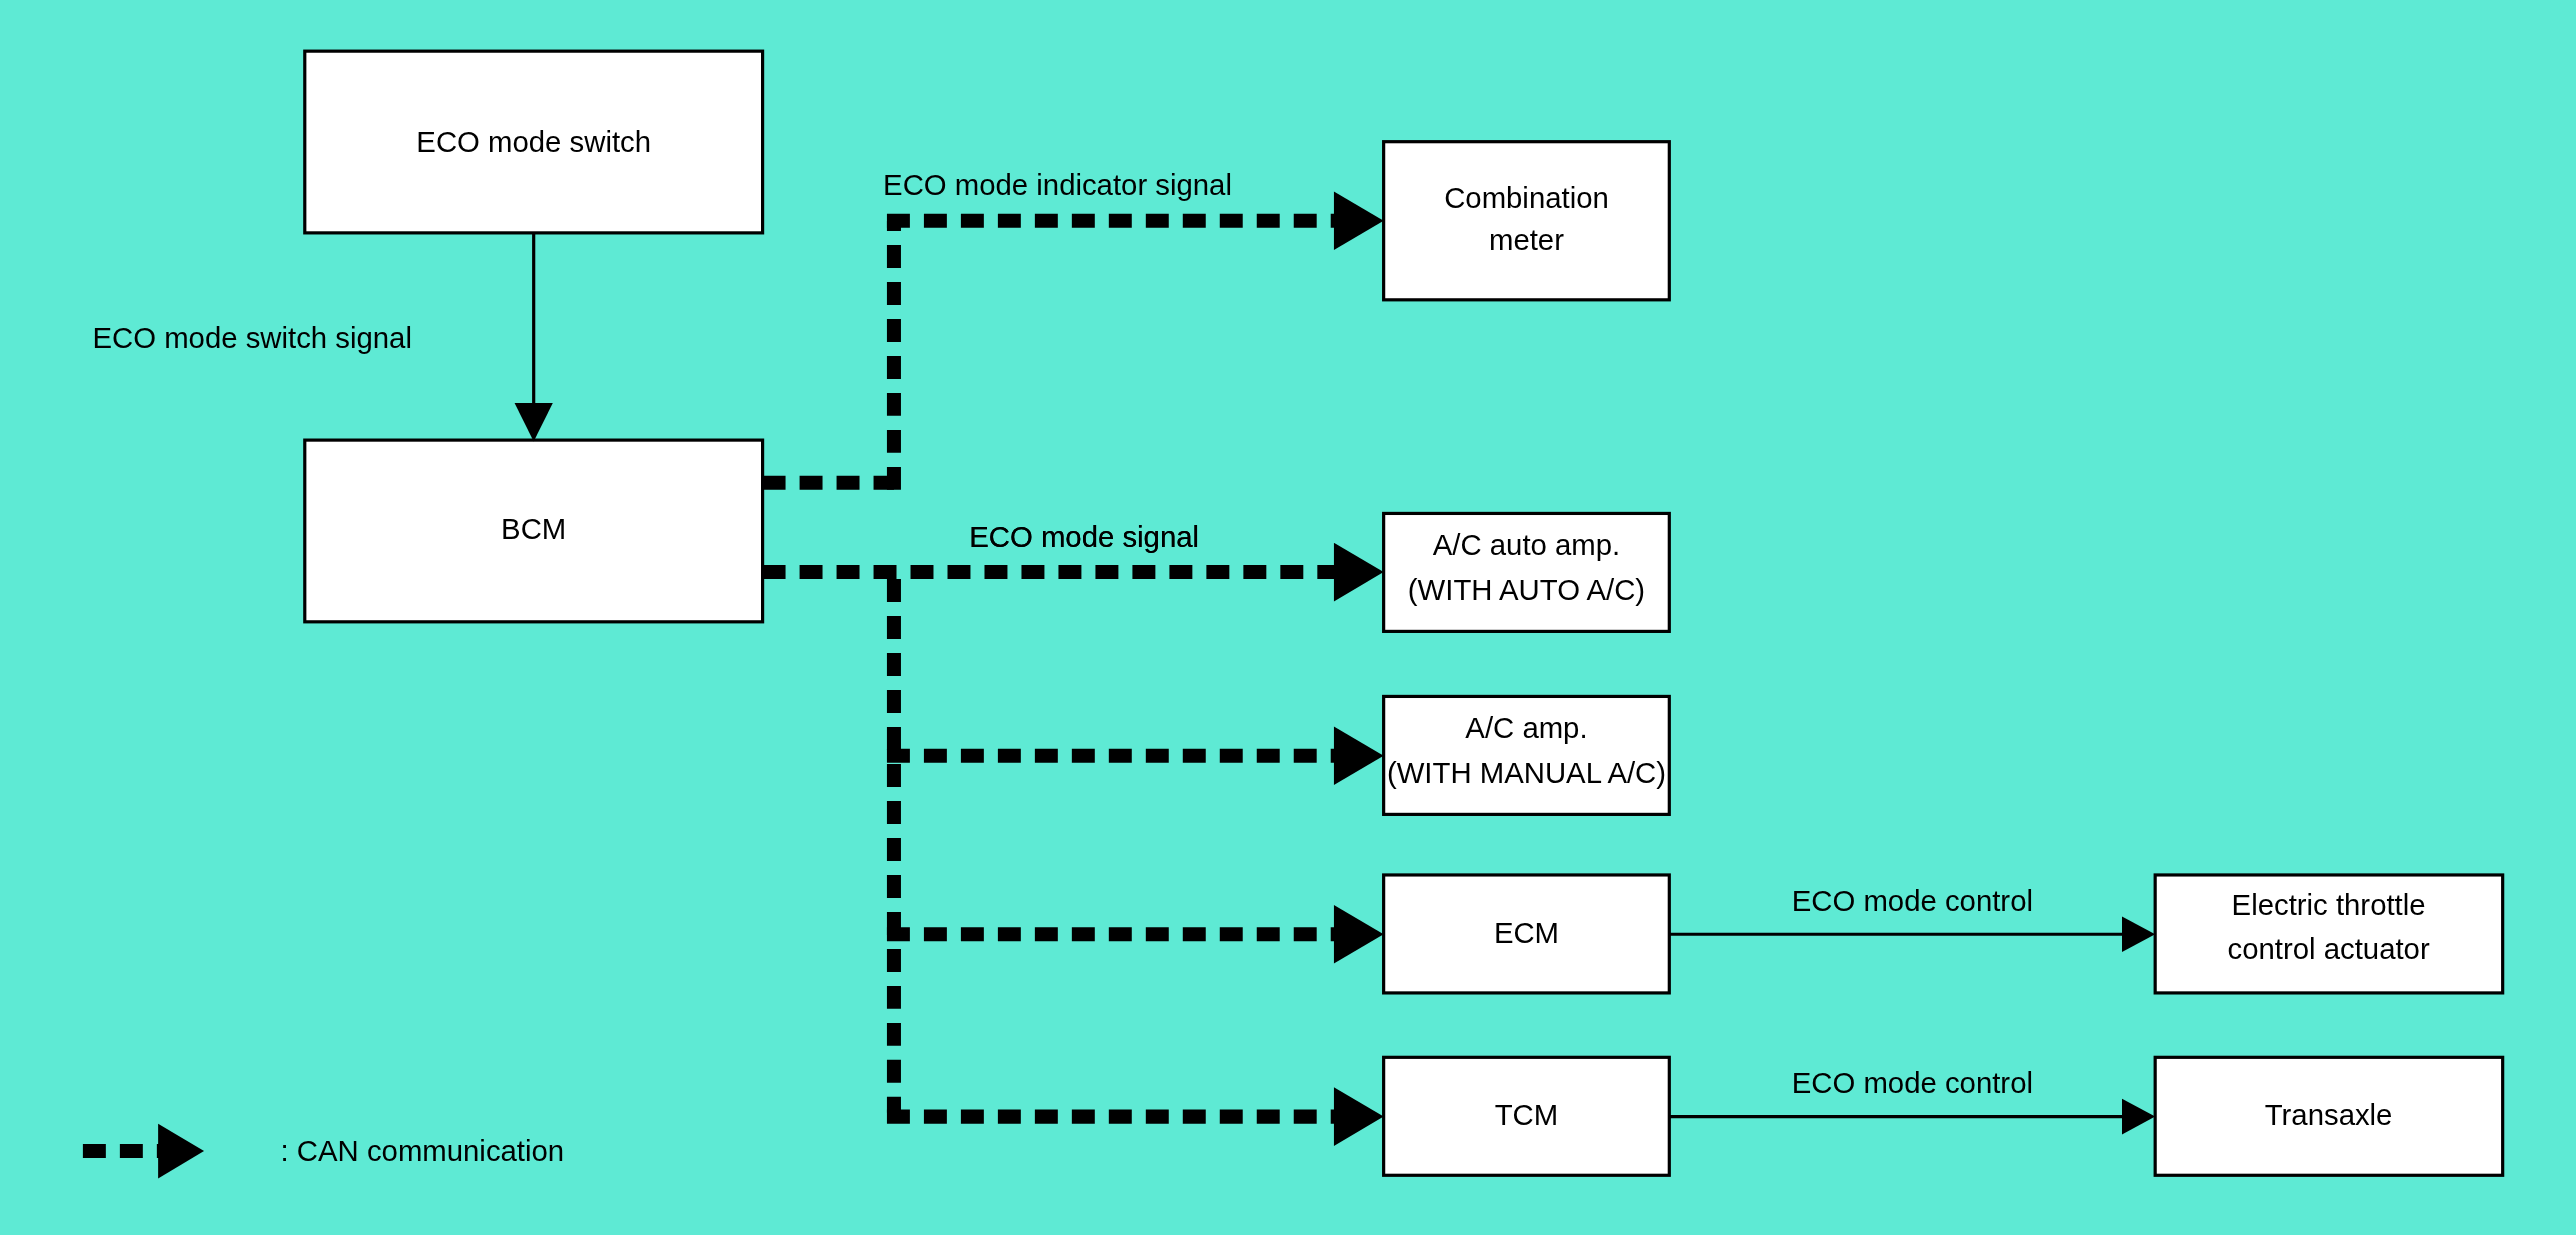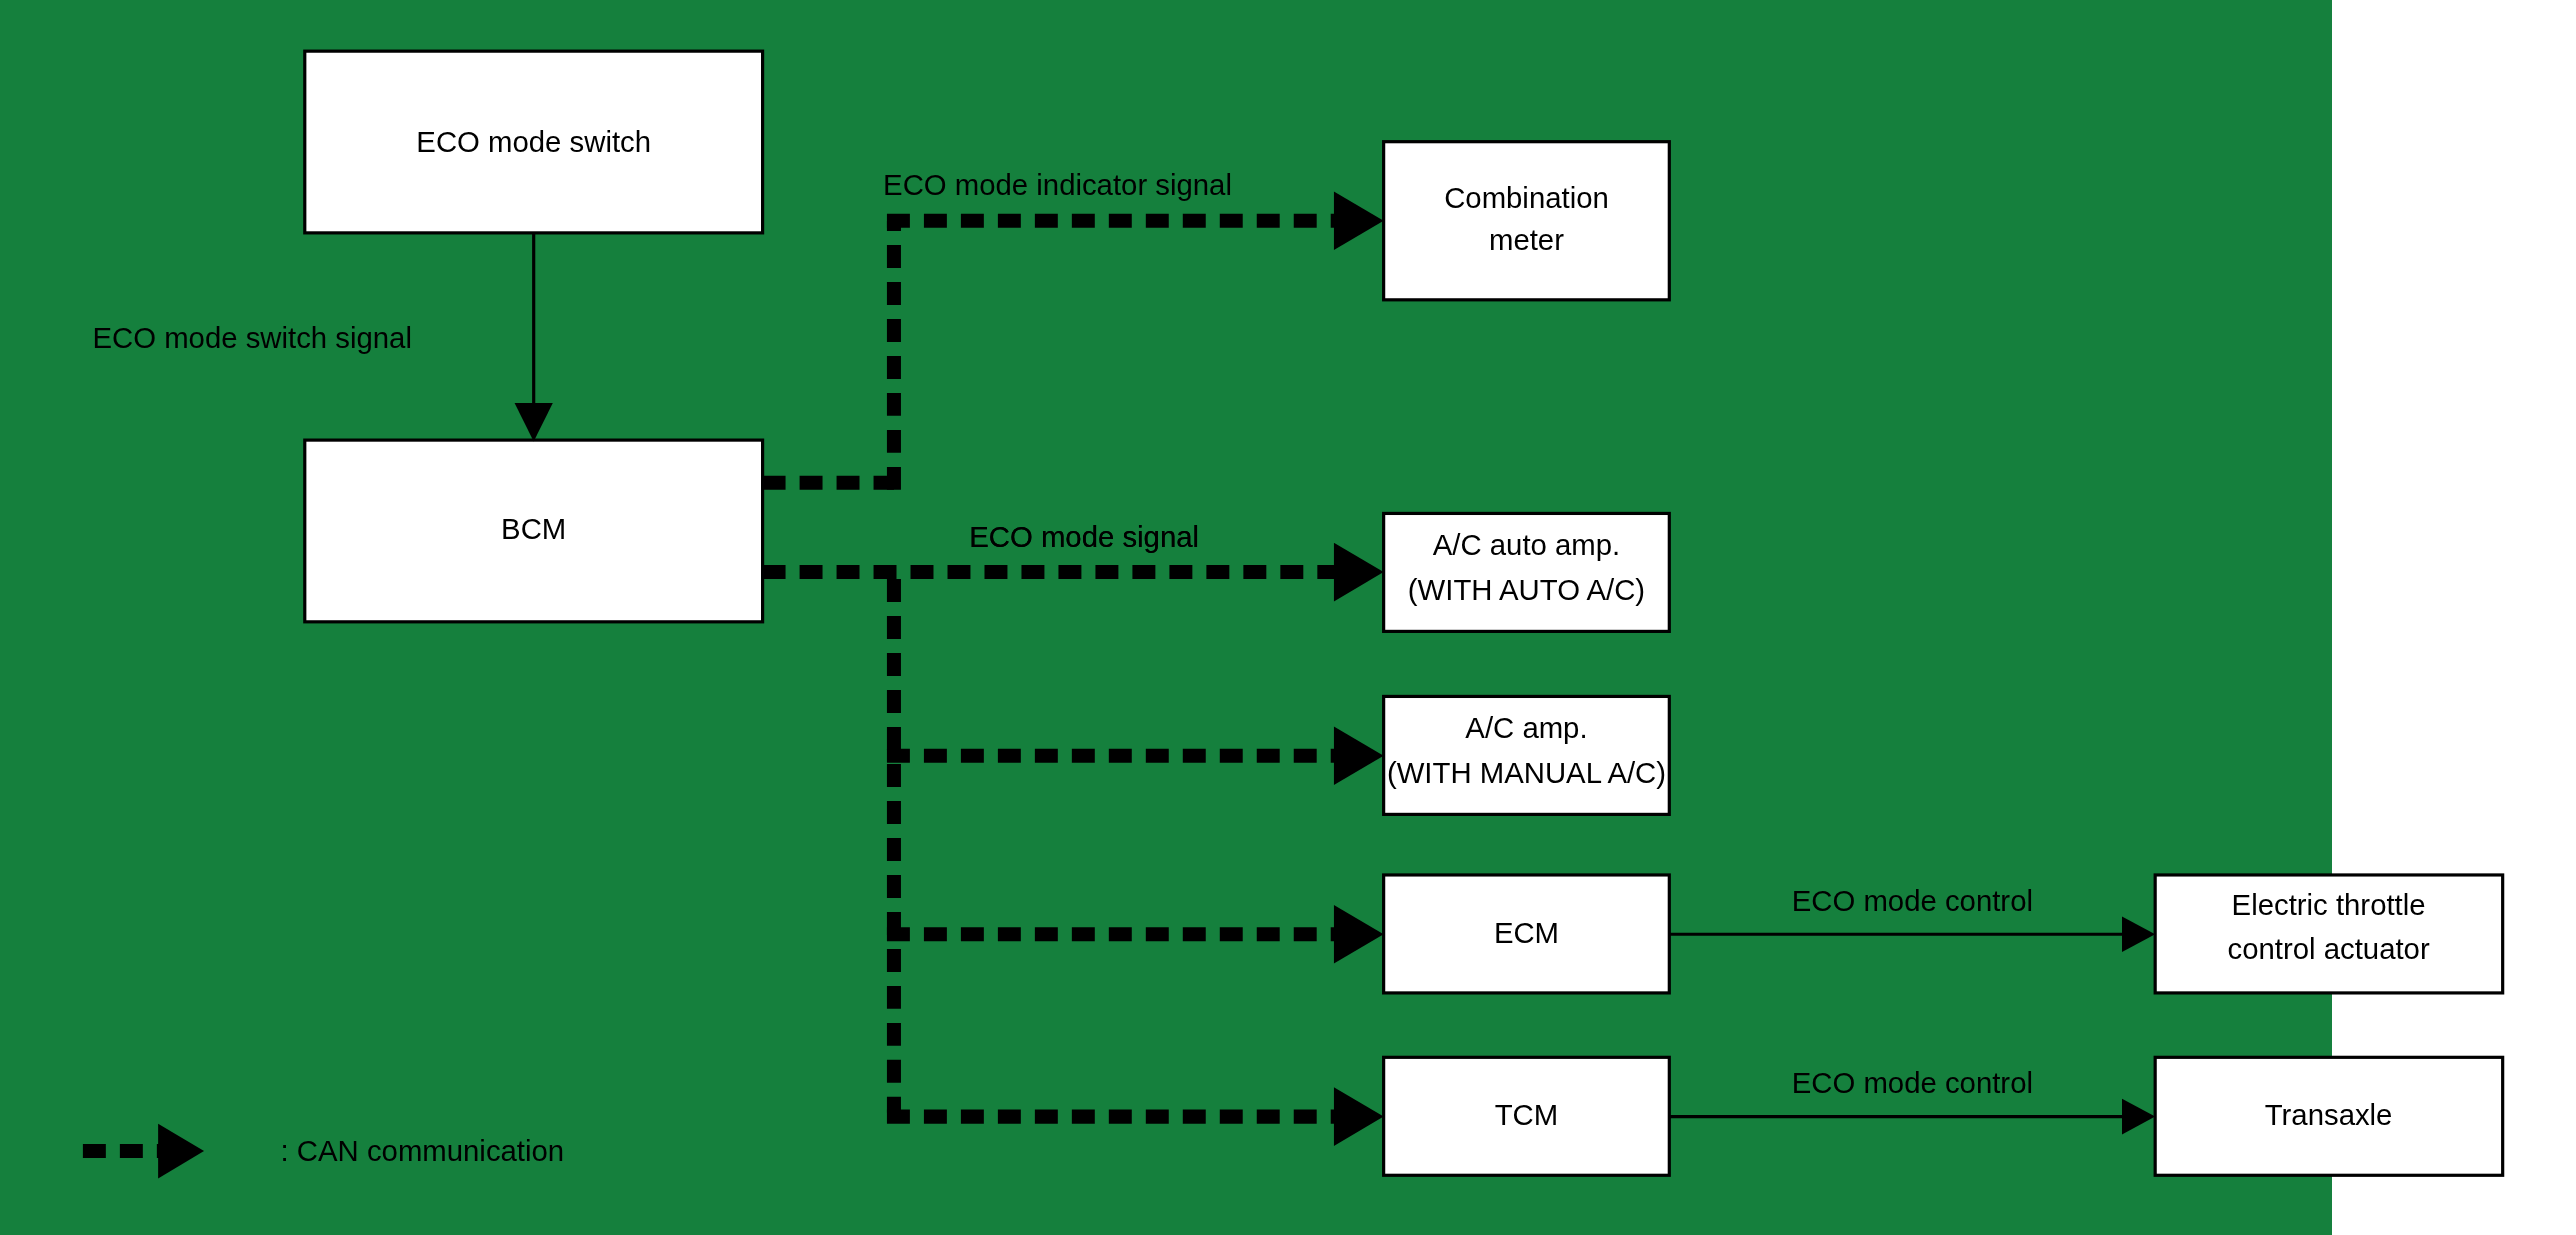--- a/index.html
+++ b/index.html
@@ -8,23 +8,23 @@
     background: #ffffff;
   }
   body {
     width: 2576px;
     height: 1236px;
     font-family: "Liberation Sans", sans-serif;
     overflow: hidden;
   }
   #diagram-root {
     position: relative;
-    width: 2332px;
+    width: 2576px;
     height: 1236px;
-    background: #15803d;
+    background: #5eead4;
   }
   svg.diagram-canvas {
     position: absolute;
     top: 0;
     left: 0;
     width: 2576px;
     height: 1236px;
     display: block;
   }
   .node-box {

